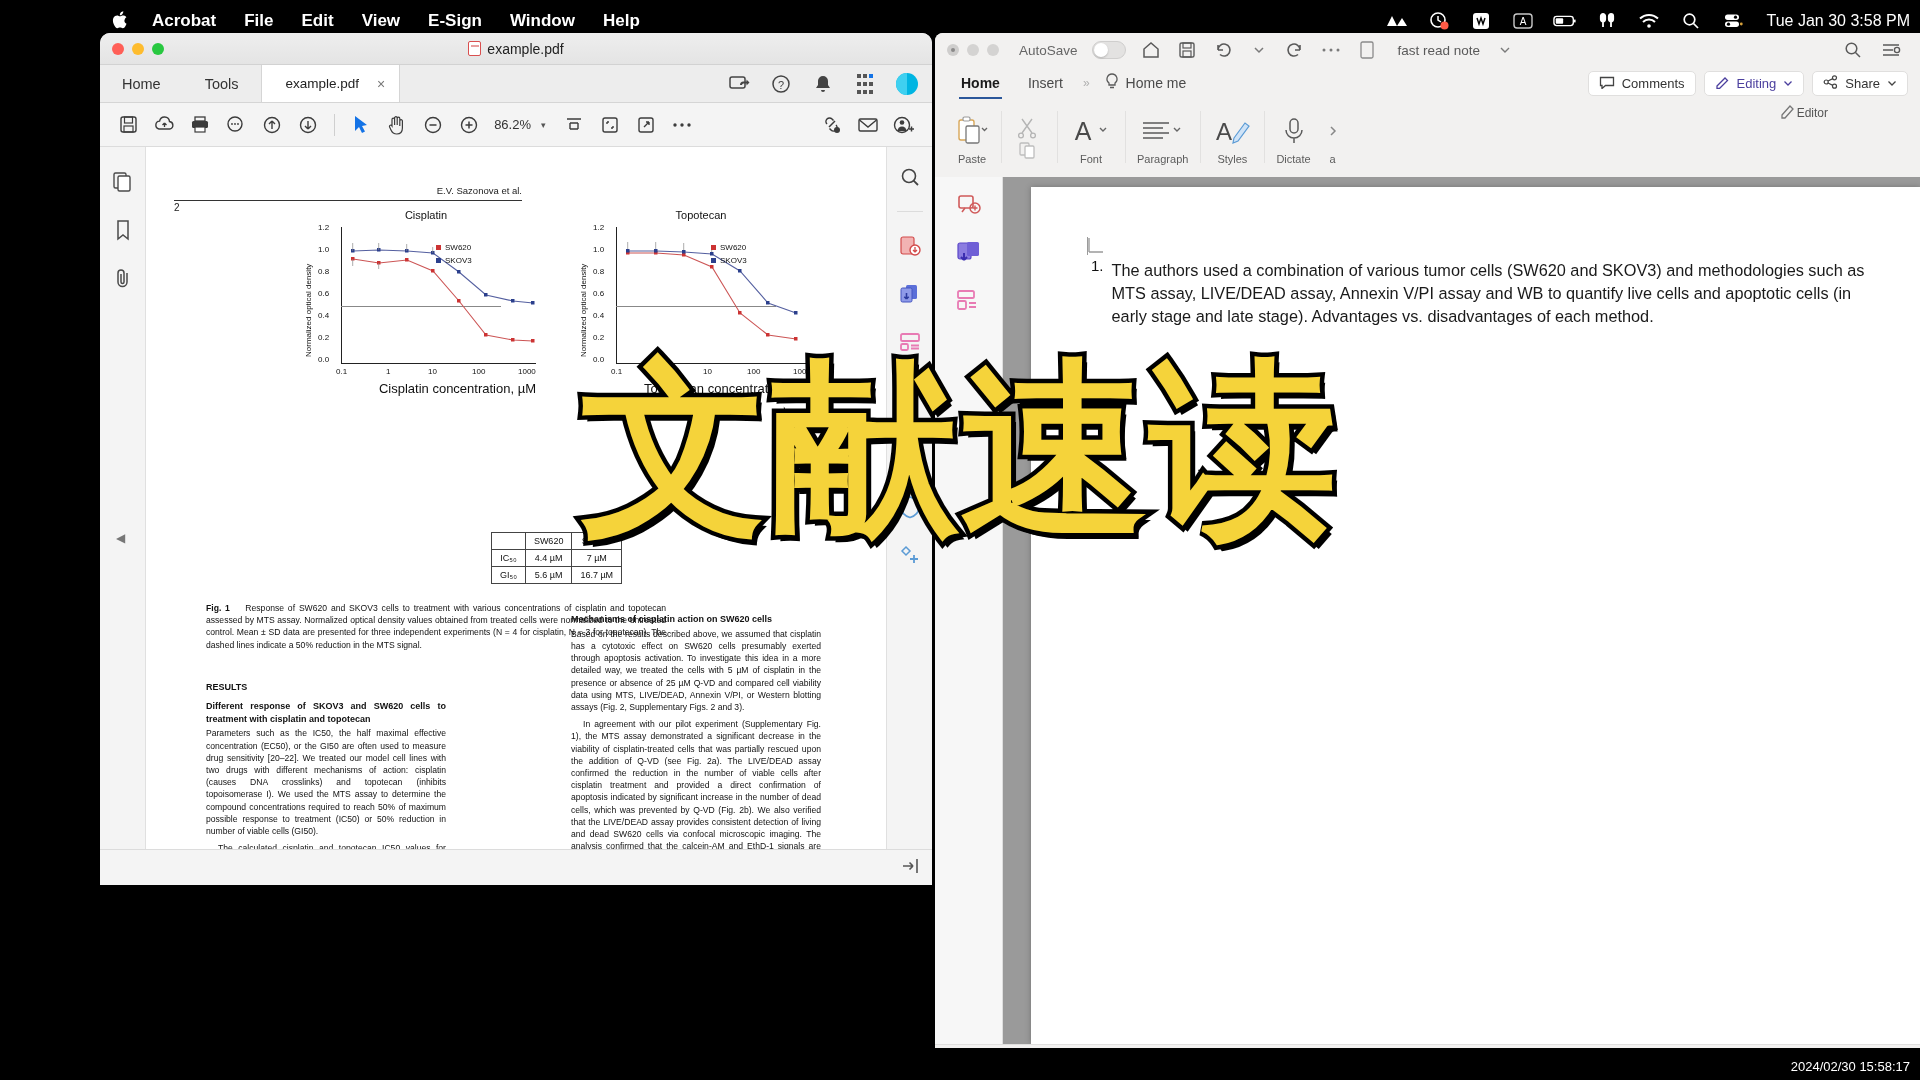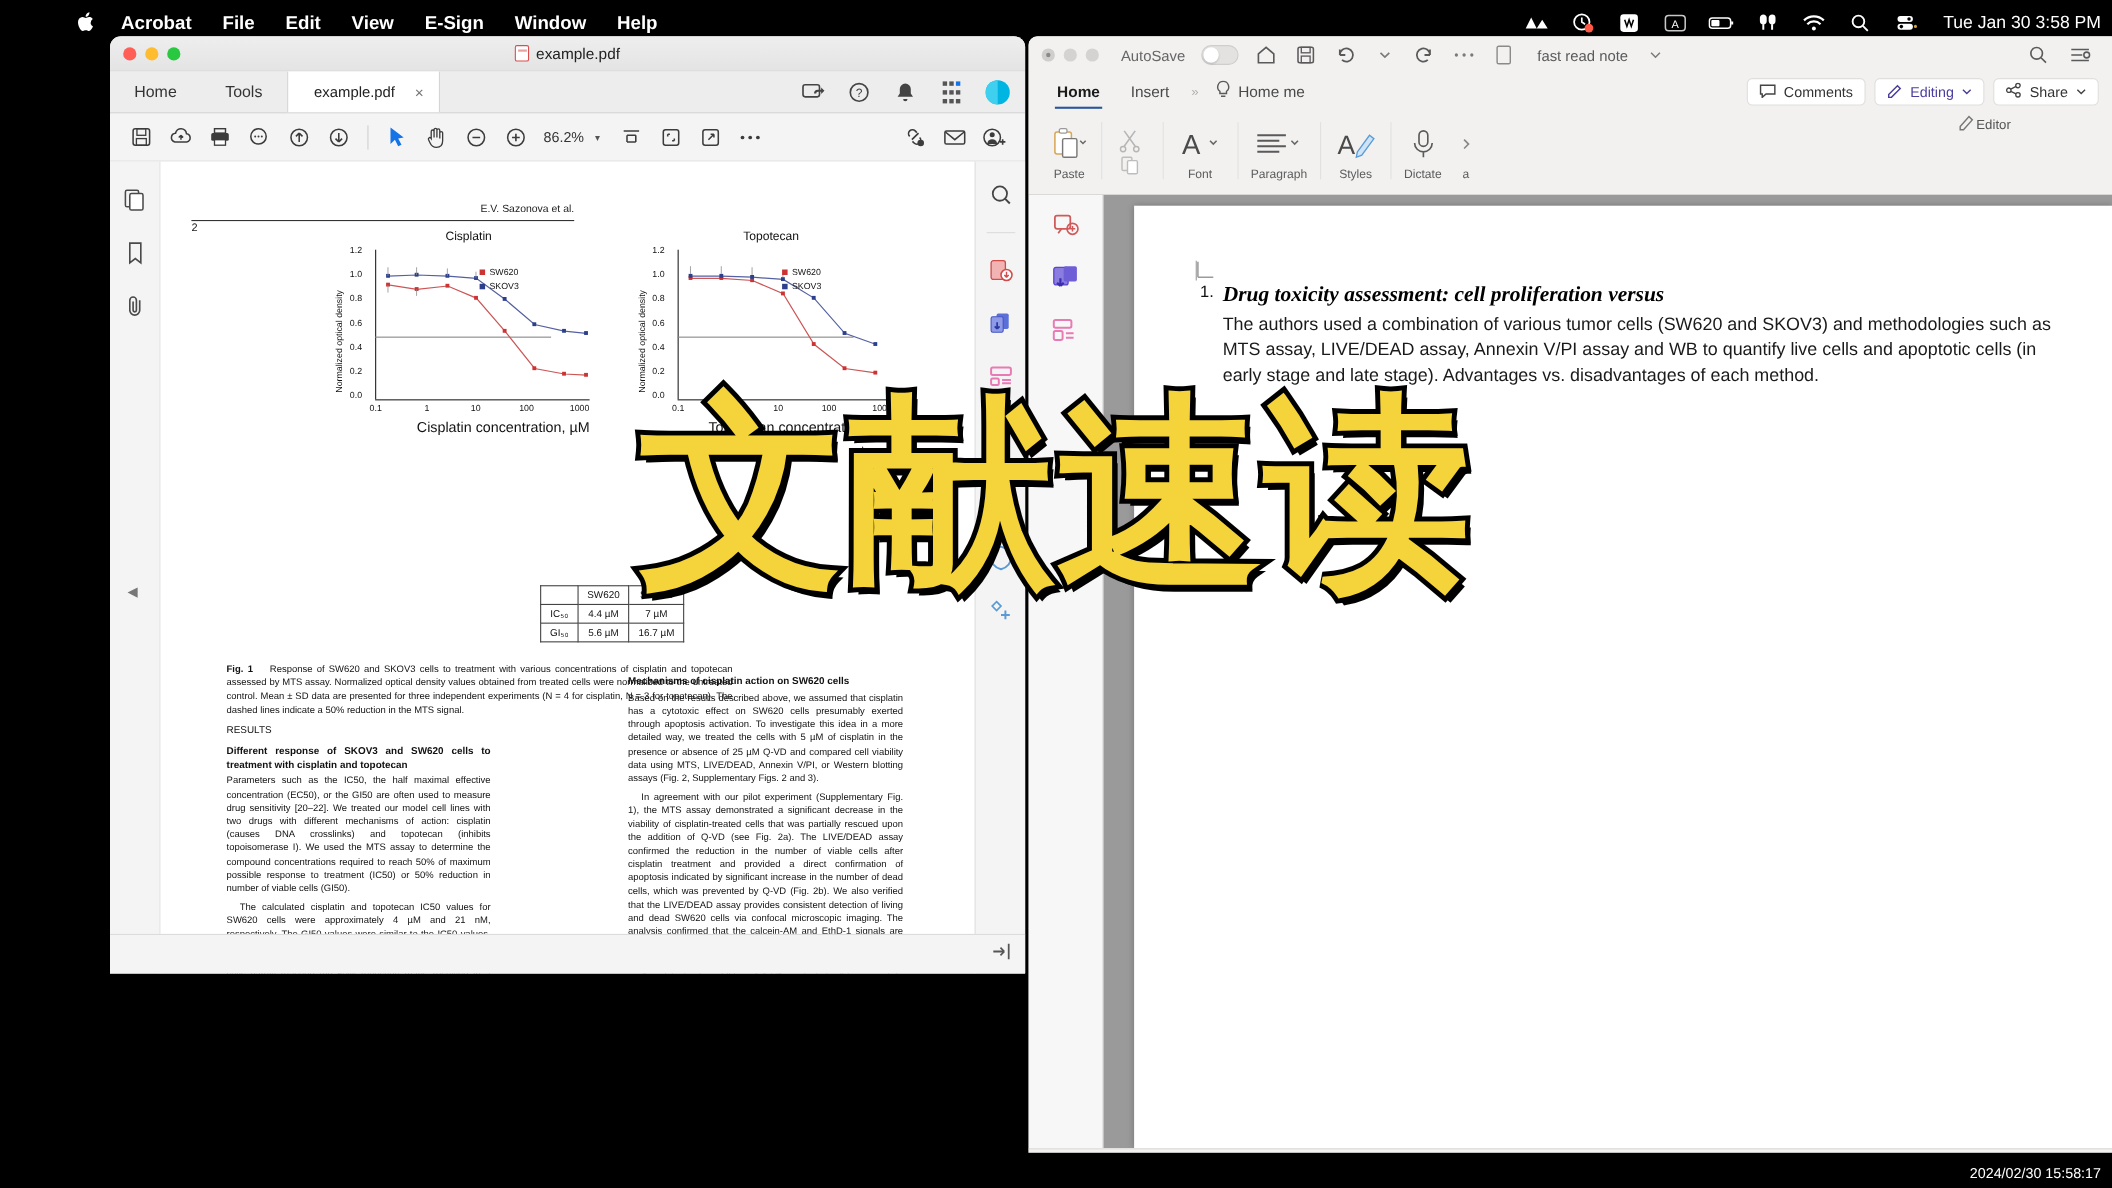--- a/index.html
+++ b/index.html
@@ -10,21 +10,21 @@
     font-family: "Liberation Sans", sans-serif;
   }
   #root { position: relative; width: 1920px; height: 1080px; background: #000; }
 
   
   .menubar {
     position: absolute; left: 0; top: 0; width: 1920px; height: 42px;
     background: #000; color: #fff;
     display: flex; align-items: center;
   }
-  .mb-left { display: flex; align-items: center; gap: 0; padding-left: 70px; }
+  .mb-left { display: flex; align-items: center; gap: 0; padding-left: 112px; }
   .mb-item {
     font-size: 17px; color: #fff; font-weight: 700;
     padding: 0 14px; line-height: 42px; white-space: nowrap;
   }
   .apple-logo { width: 20px; height: 24px; position: relative; margin-right: 6px; }
   .apple-logo svg { display:block; }
   .mb-right { position: absolute; right: 10px; top: 0; height: 42px;
               display: flex; align-items: center; gap: 18px; }
   .mb-ic { width: 24px; height: 24px; display: flex; align-items: center; justify-content: center; color: #fff; }
   .mb-clock { font-size: 16px; color: #fff; padding-left: 4px; white-space: nowrap; }
@@ -164,21 +164,21 @@
   .figcap b { font-weight: 700; }
 
   .col-left {
     position: absolute; left: 60px; top: 510px; width: 240px;
     font-size: 8.6px; line-height: 1.42; text-align: justify; color:#111;
   }
   .col-right {
     position: absolute; left: 382px; top: 460px; width: 250px;
     font-size: 8.6px; line-height: 1.42; text-align: justify; color:#111;margin-left:43px;
   }
-  .sec-head { font-weight: 400; font-size: 9px; margin-bottom: 2px;}
+  .sec-head { font-weight: 700; font-size: 9px; margin-bottom: 2px; margin-top: 24px;}
   .sec-sub { font-weight: 700; font-size: 9px; margin: 6px 0 2px;}
   .p { margin-top: 5px; text-indent: 12px; }
 
   
   .ac-bottom {
     position:absolute; left:0; bottom:0; width: 832px; height: 36px;
     background:#f4f4f4; border-top:1px solid #dcdcdc; display:flex; align-items:center;
   }
   .ac-bottom .right { margin-left:auto; padding-right: 12px; color:#555; }
 
@@ -1110,21 +1110,20 @@
       <div class="wd-page">
         <span class="corner-mark corner-tl">
           <svg width="22" height="22" viewBox="0 0 22 22">
               <path d="M1 1 v14 M1 15 h14" stroke="#9b9b9b" stroke-width="1.4" fill="none"></path>
             </svg>
         </span>
         <div class="doc-list">
           <div class="doc-li">
             <span class="doc-num">1.</span>
             <div style="flex:1;">
-              <div class="doc-h">Drug toxicity assessment: cell proliferation versus</div>
               <div class="doc-body">The authors used a combination of various tumor cells (SW620 and SKOV3) and methodologies such as MTS assay, LIVE/DEAD assay, Annexin V/PI assay and WB to quantify live cells and apoptotic cells (in early stage and late stage). Advantages vs. disadvantages of each method.</div>
             </div>
           </div>
         </div>
       </div>
     </div>
 
     <div class="wd-status">
       <span>Page 1 of 1</span>
       <span class="st-ic">

